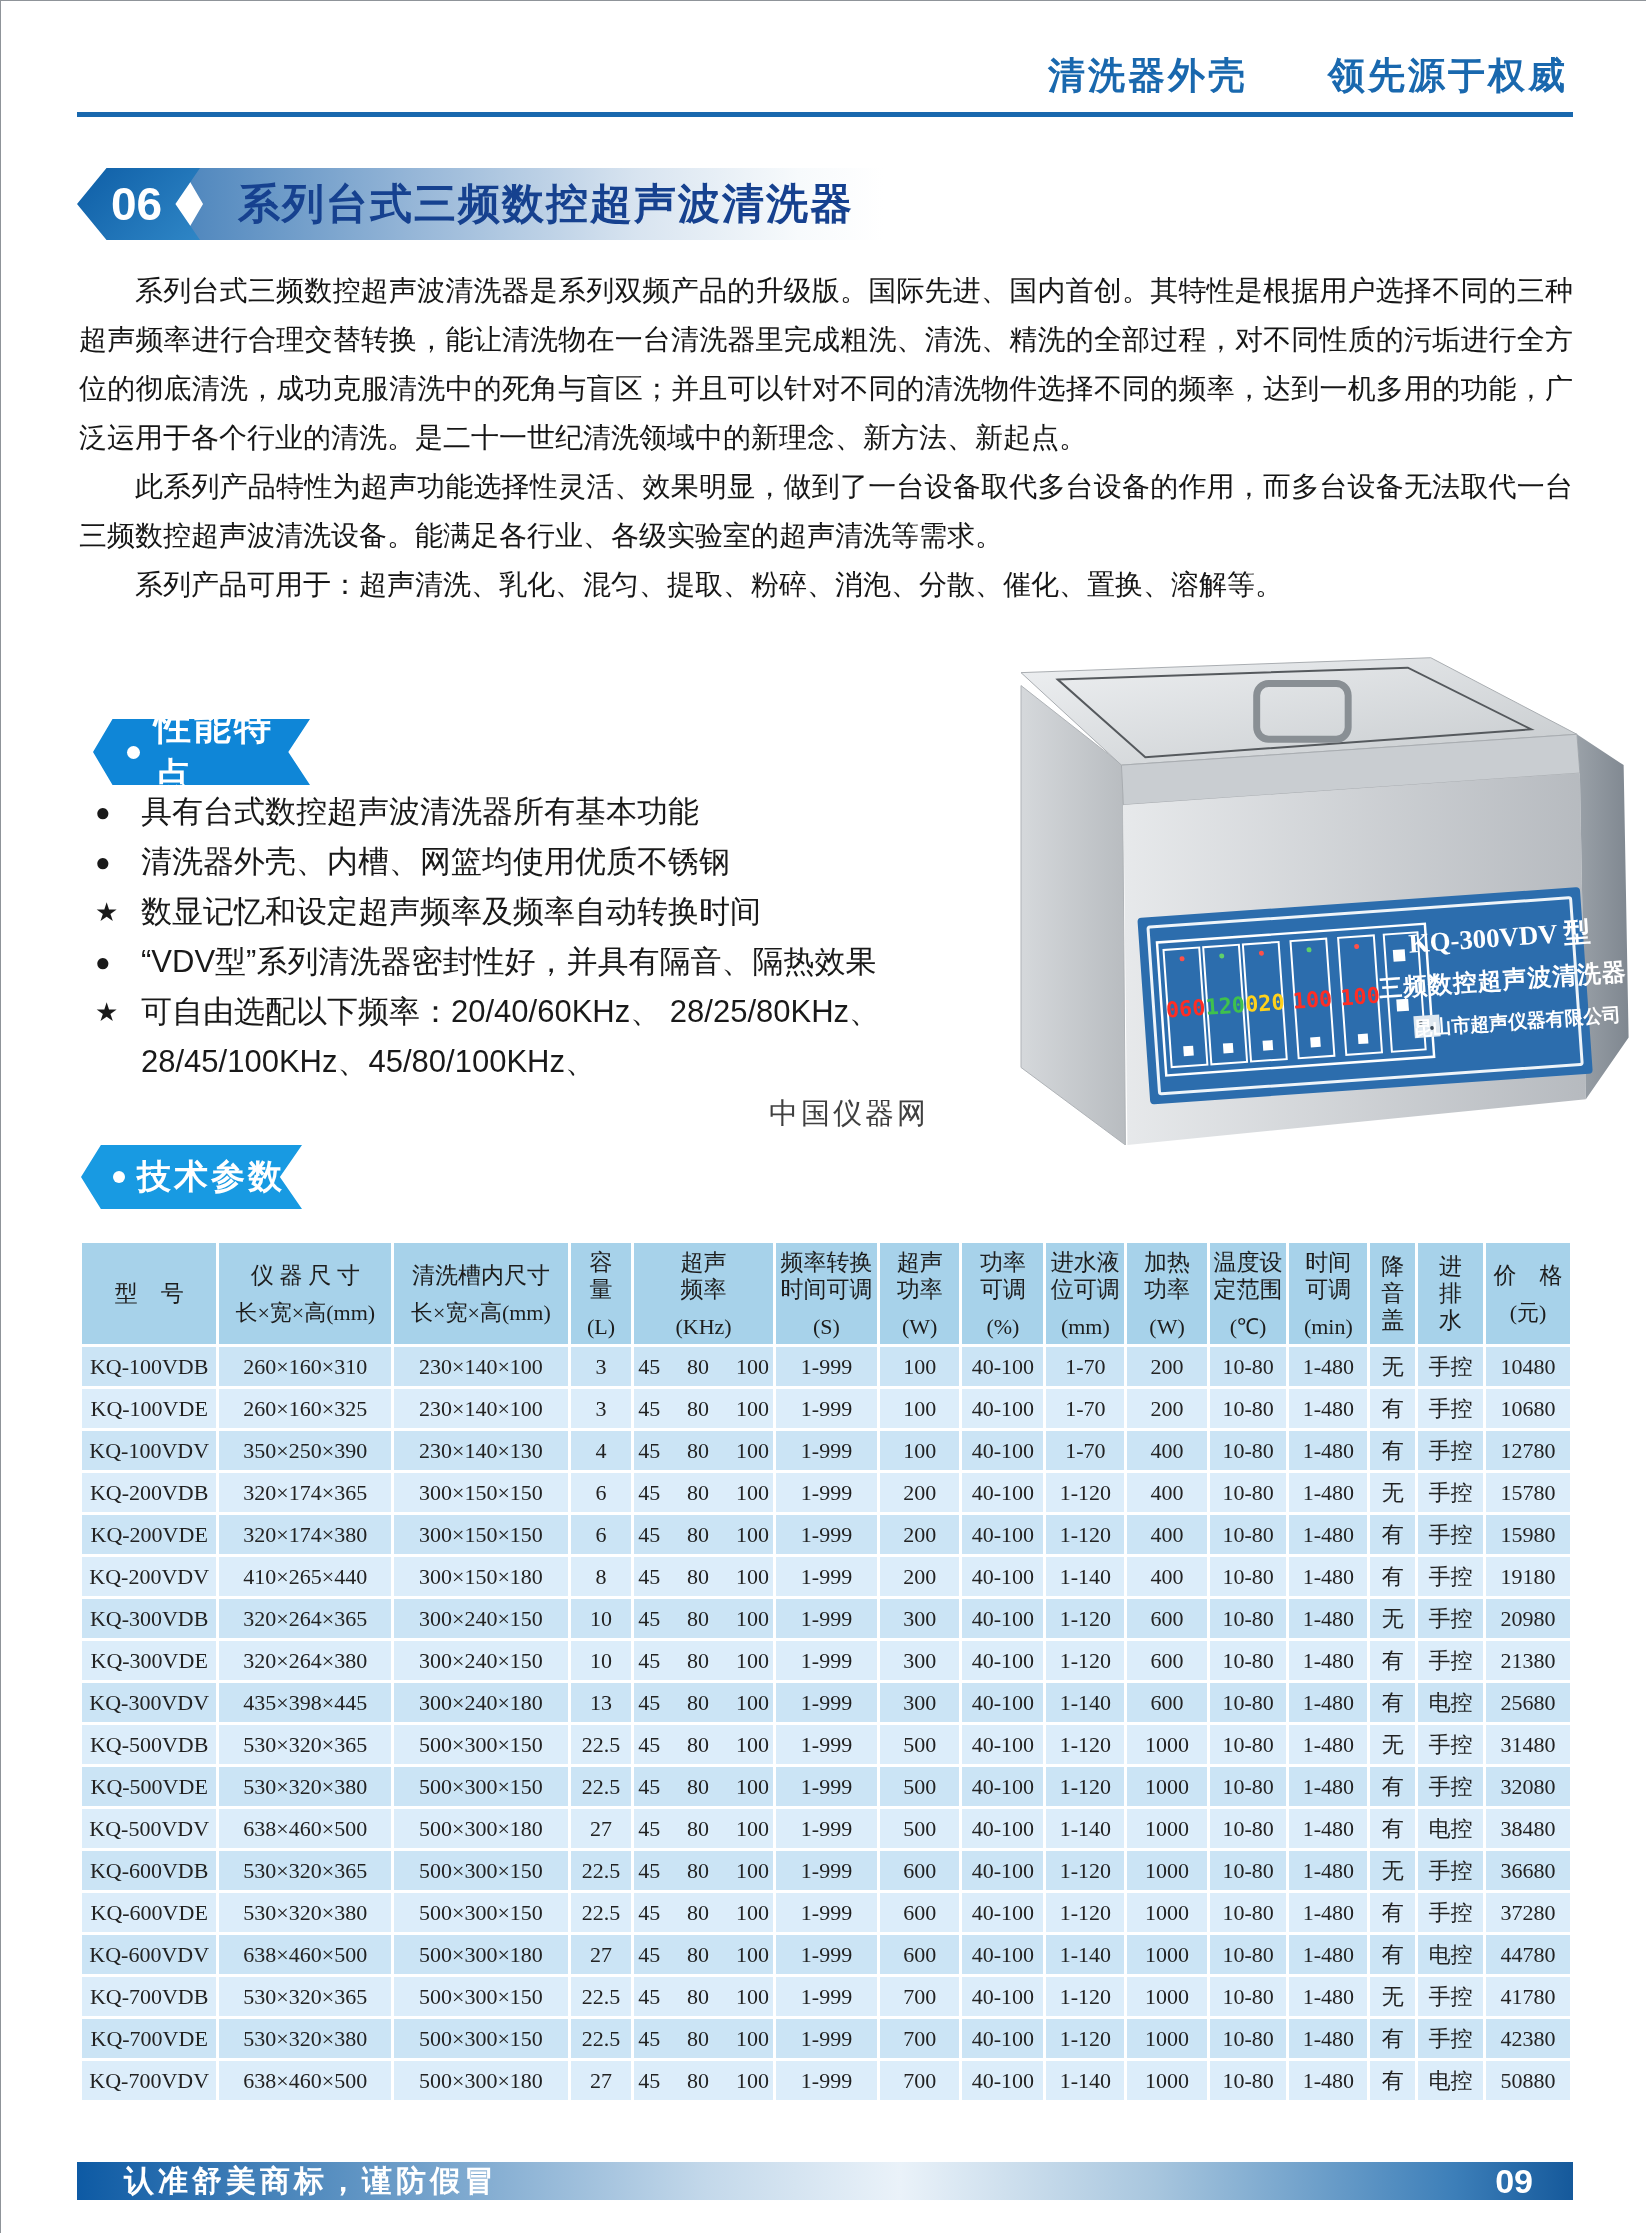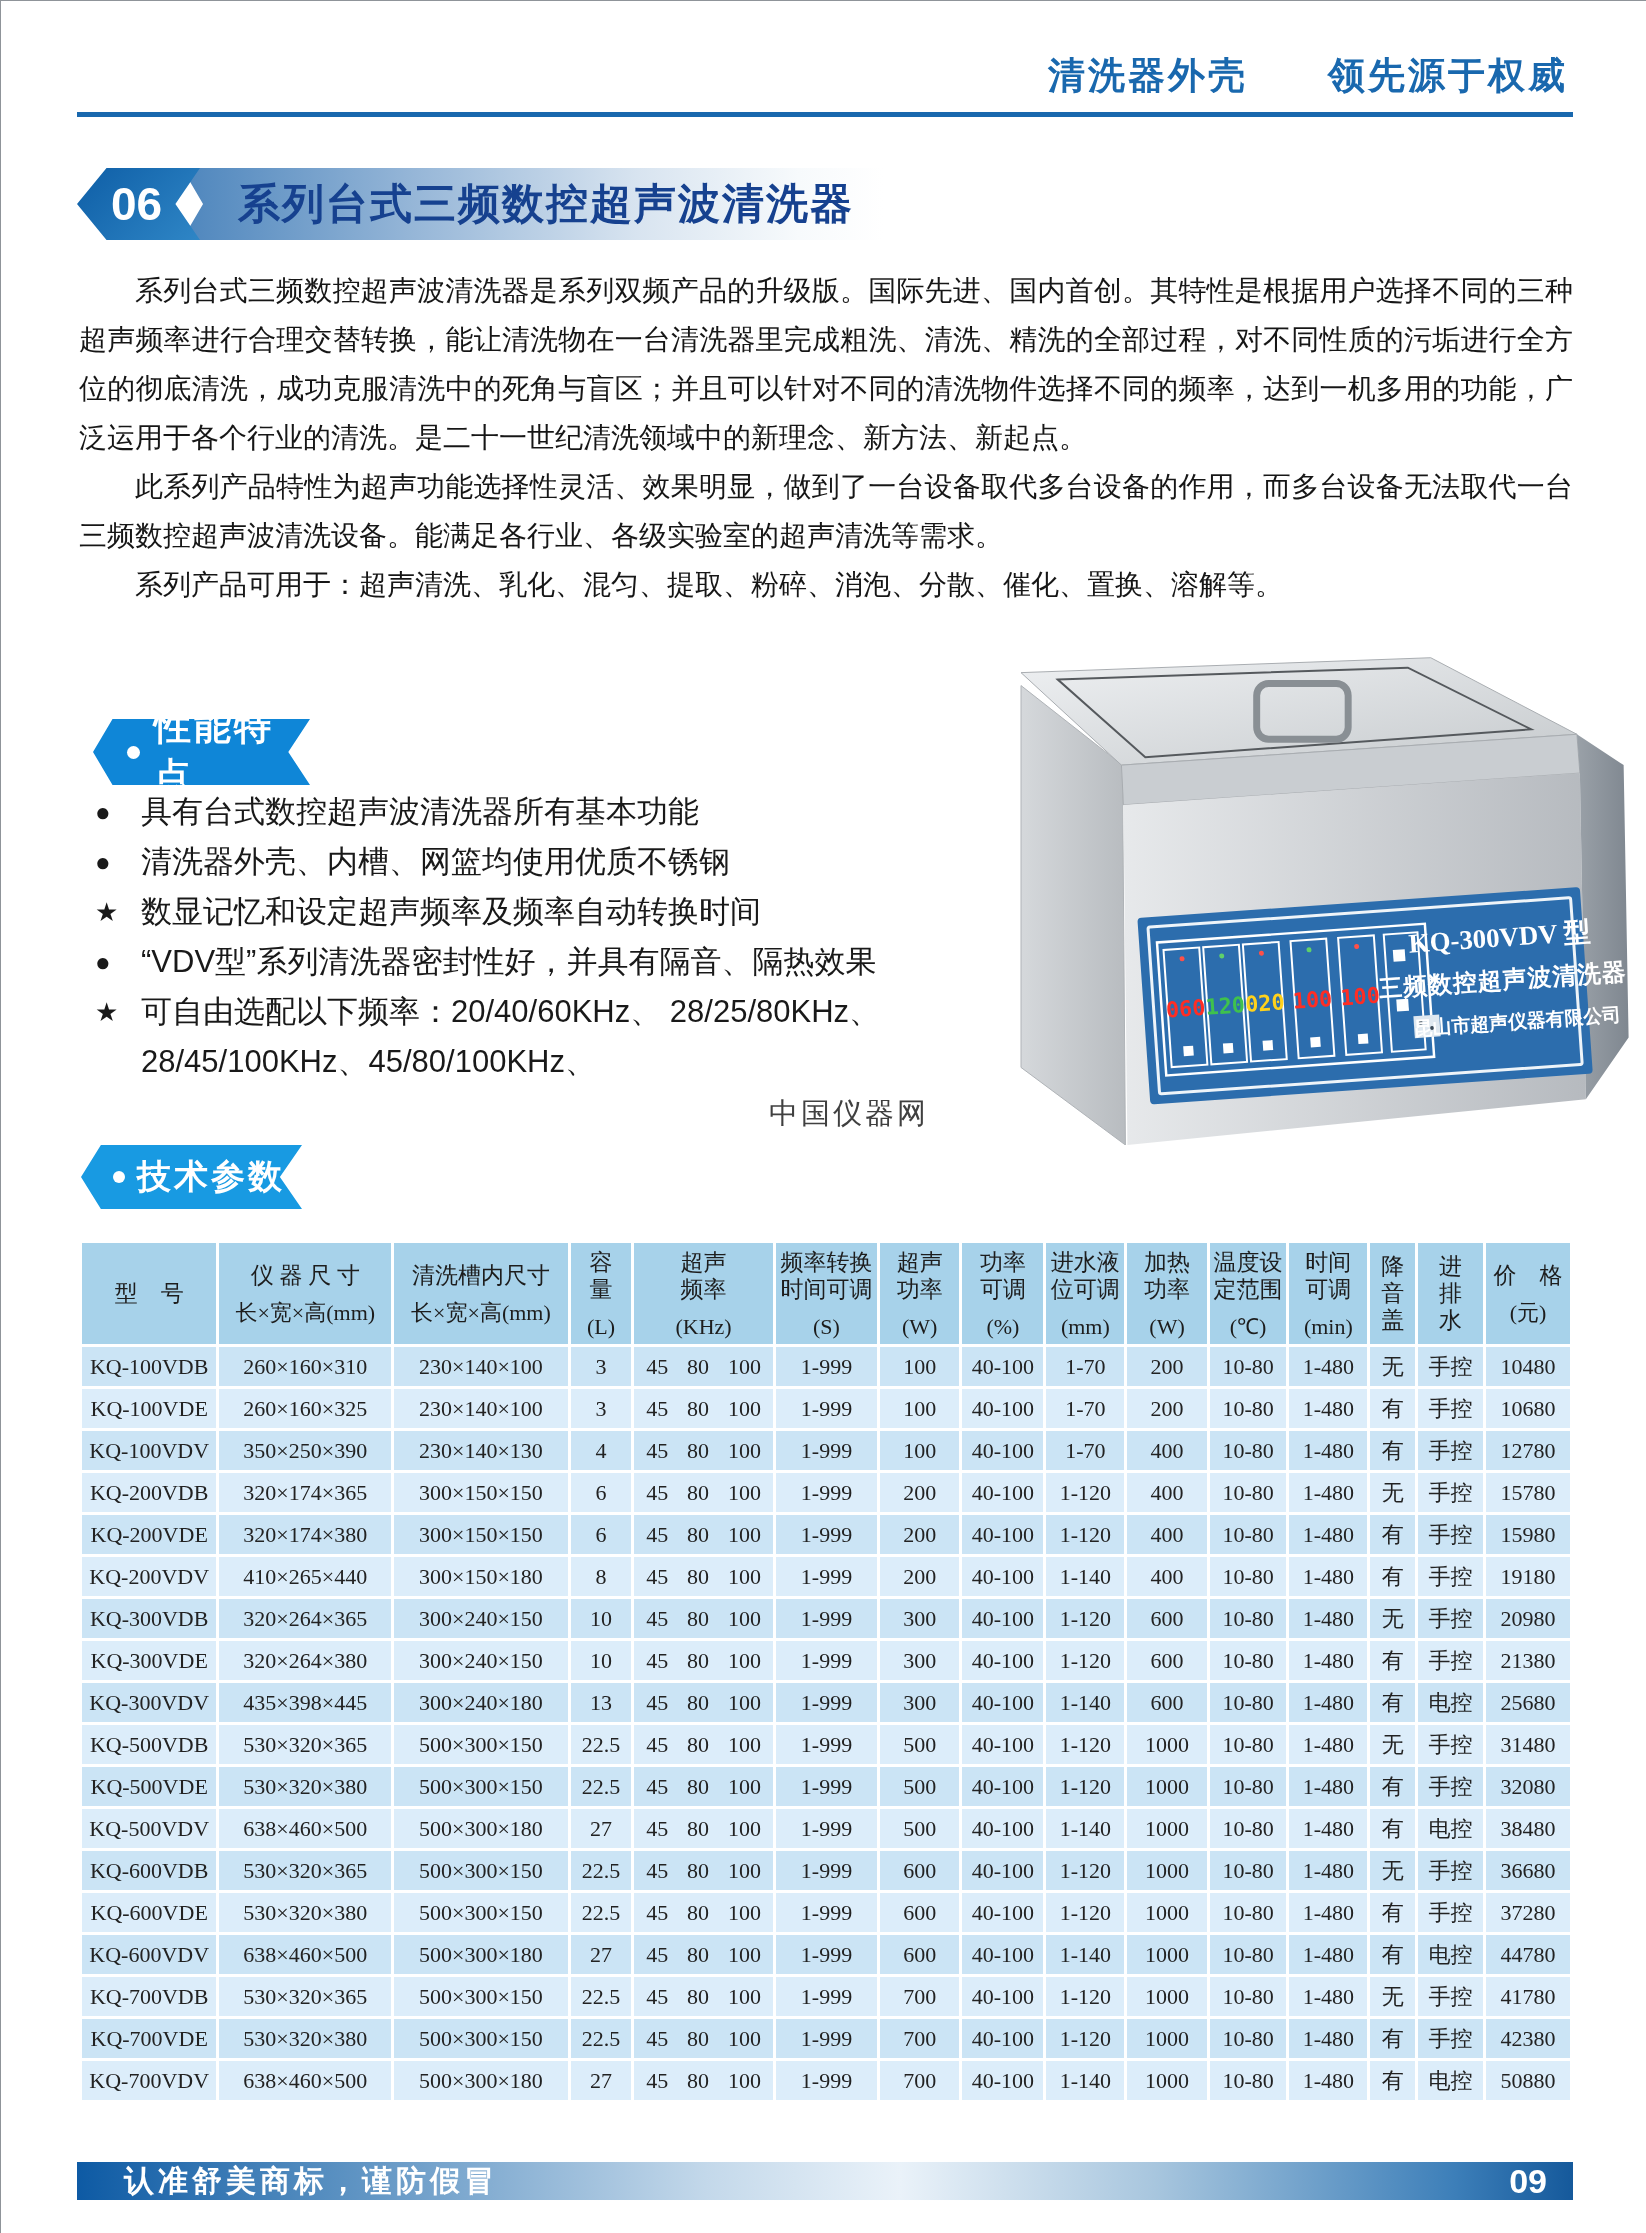--- a/index.html
+++ b/index.html
@@ -72,31 +72,31 @@
   }
   .spec-table th {
     background:#a7d2ea; height:101px; font-weight:normal; font-size:23px; color:#1d1d1d;
     vertical-align:middle; padding:0;
   }
   .spec-table th .h-label { white-space:pre-line; line-height:27px; }
   .spec-table th .h-unit  { white-space:pre-line; line-height:24px; margin-top:12px; font-size:22px; }
   .spec-table td { height:39px; text-align:center; font-size:22px; color:#222; padding:0; }
   .spec-table tr.r-odd td  { background:#cbe4f5; }
   .spec-table tr.r-even td { background:#dcedfa; }
-  .freq-wrap { display:flex; justify-content:space-between; padding:0 12px; }
+  .freq-wrap { display:flex; justify-content:space-between; padding:0 4px; }
 
   
   .footer-bar {
     position:absolute; left:76px; top:2161px; width:1496px; height:38px;
     background:linear-gradient(90deg,#0d5aa4 0%,#4f89bd 15%,#c3d8ea 42%,#eaf2f9 55%,#a8c6de 72%,#3d7fb9 92%,#15599b 100%);
     display:flex; align-items:center; justify-content:space-between;
     color:#fff; font-weight:bold;
   }
   .footer-left { font-size:30px; padding-left:47px; letter-spacing:4px; }
-  .footer-num  { font-size:34px; padding-right:26px; }
+  .footer-num  { font-size:34px; padding-right:40px; }
 </style>
 </head>
 <body>
 
 <div class="page">
 
   <div class="slogan">清洗器外壳　　领先源于权威</div>
   <div class="top-rule"></div>
 
   <div class="title-banner">

